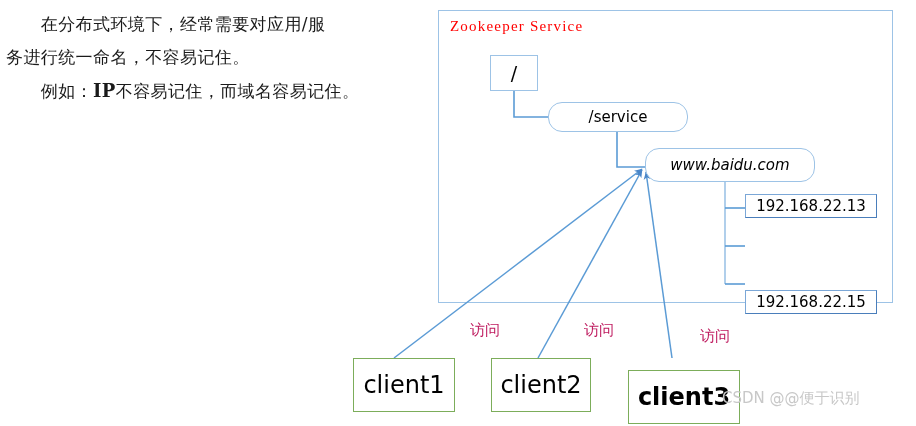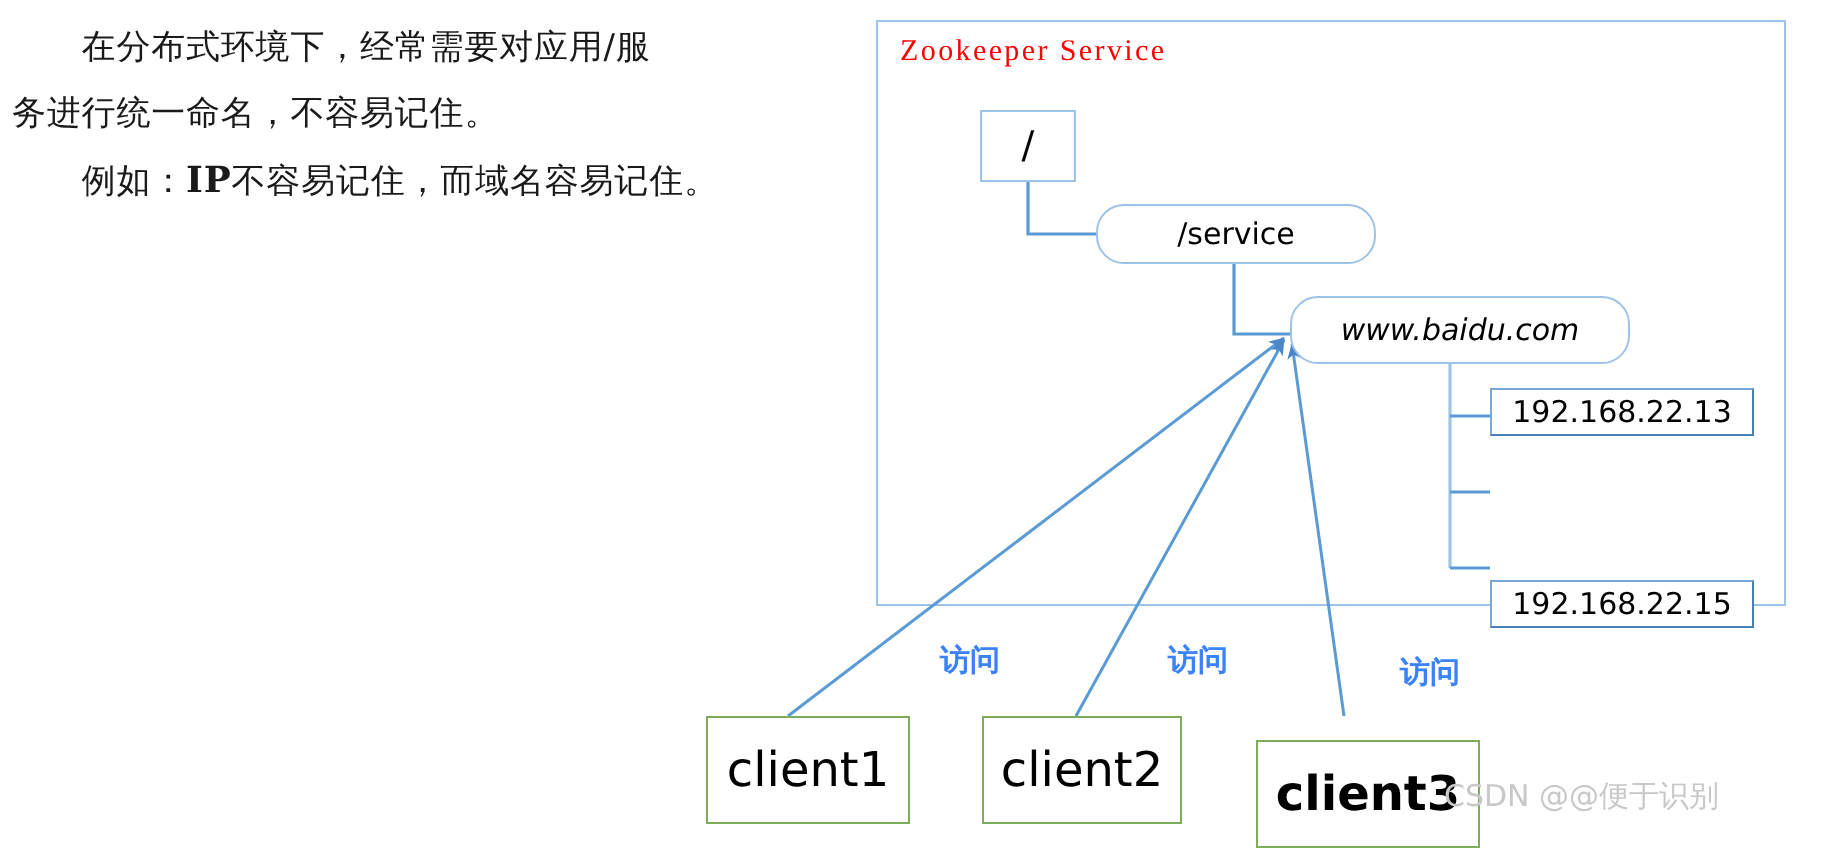--- a/index.html
+++ b/index.html
@@ -110,25 +110,24 @@
     font-size: 24px;
     height: 54px;
   }
   .client-1 { left: 353px; top: 358px; width: 102px; text-align: right; }
   .client-2 { left: 491px; top: 358px; width: 100px; }
   .client-3 { left: 628px; top: 370px; width: 112px; font-weight: bold; }
 
   
   .access-label {
     position: absolute;
-    color: #3b82f6;
+    color: #be185d;
     font-size: 15px;
     font-family: "DejaVu Sans", "Liberation Sans", sans-serif;
     white-space: nowrap;
-    font-weight: bold;
   }
   .acc-1 { left: 470px; top: 321px; }
   .acc-2 { left: 584px; top: 321px; }
   .acc-3 { left: 700px; top: 327px; }
 
   
   .connectors {
     position: absolute;
     left: 0; top: 0;
     width: 916px; height: 426px;

